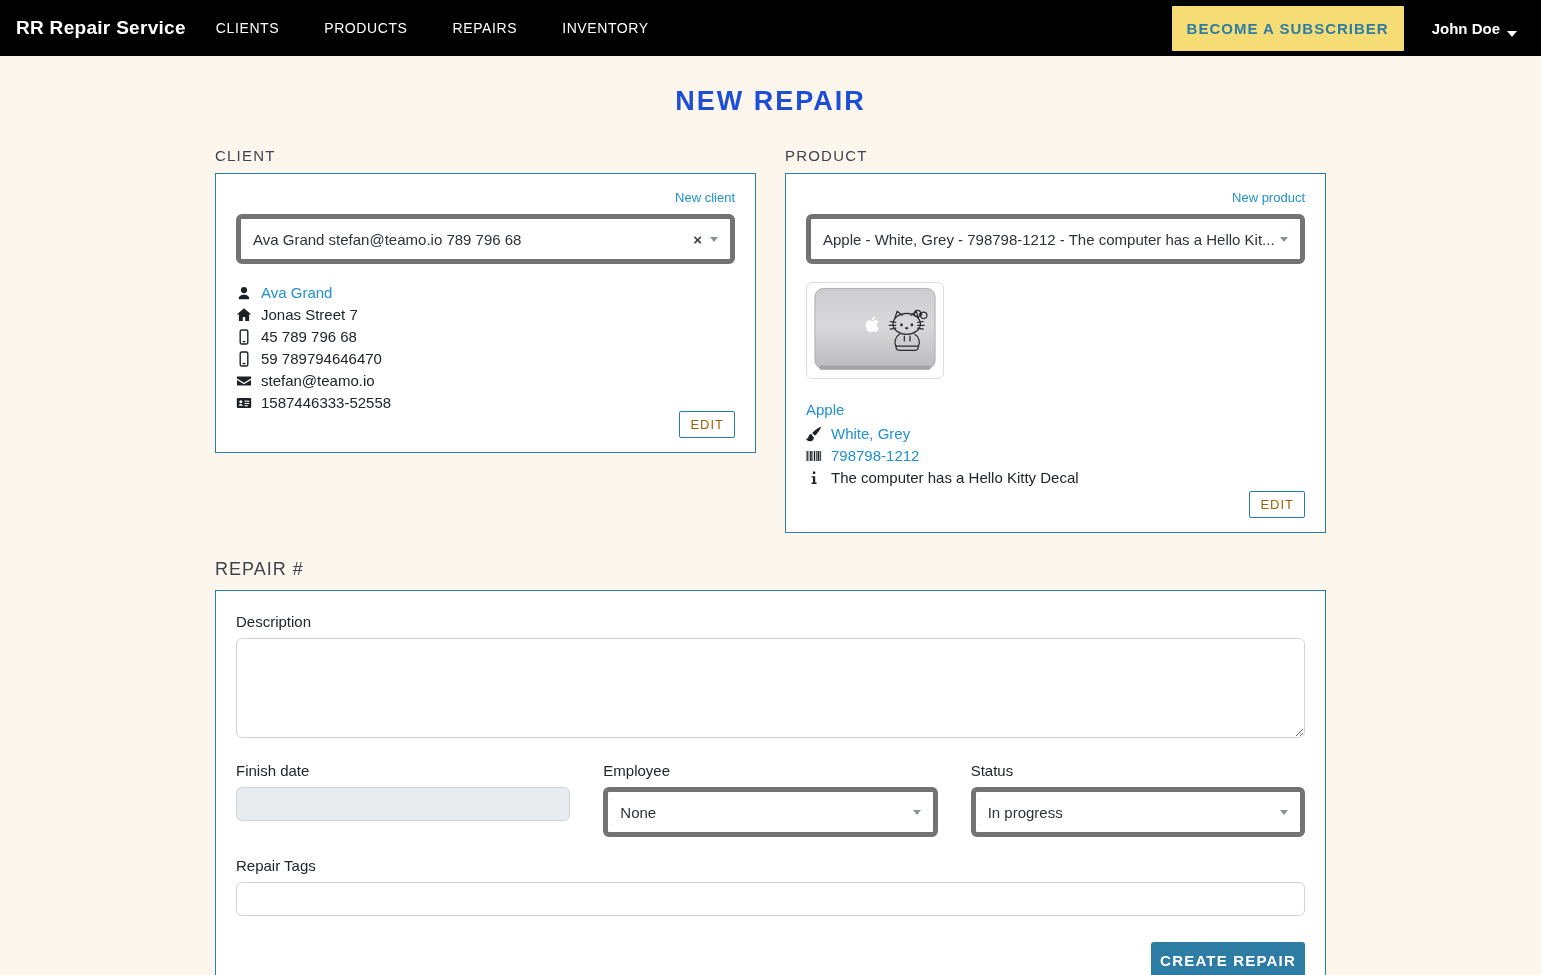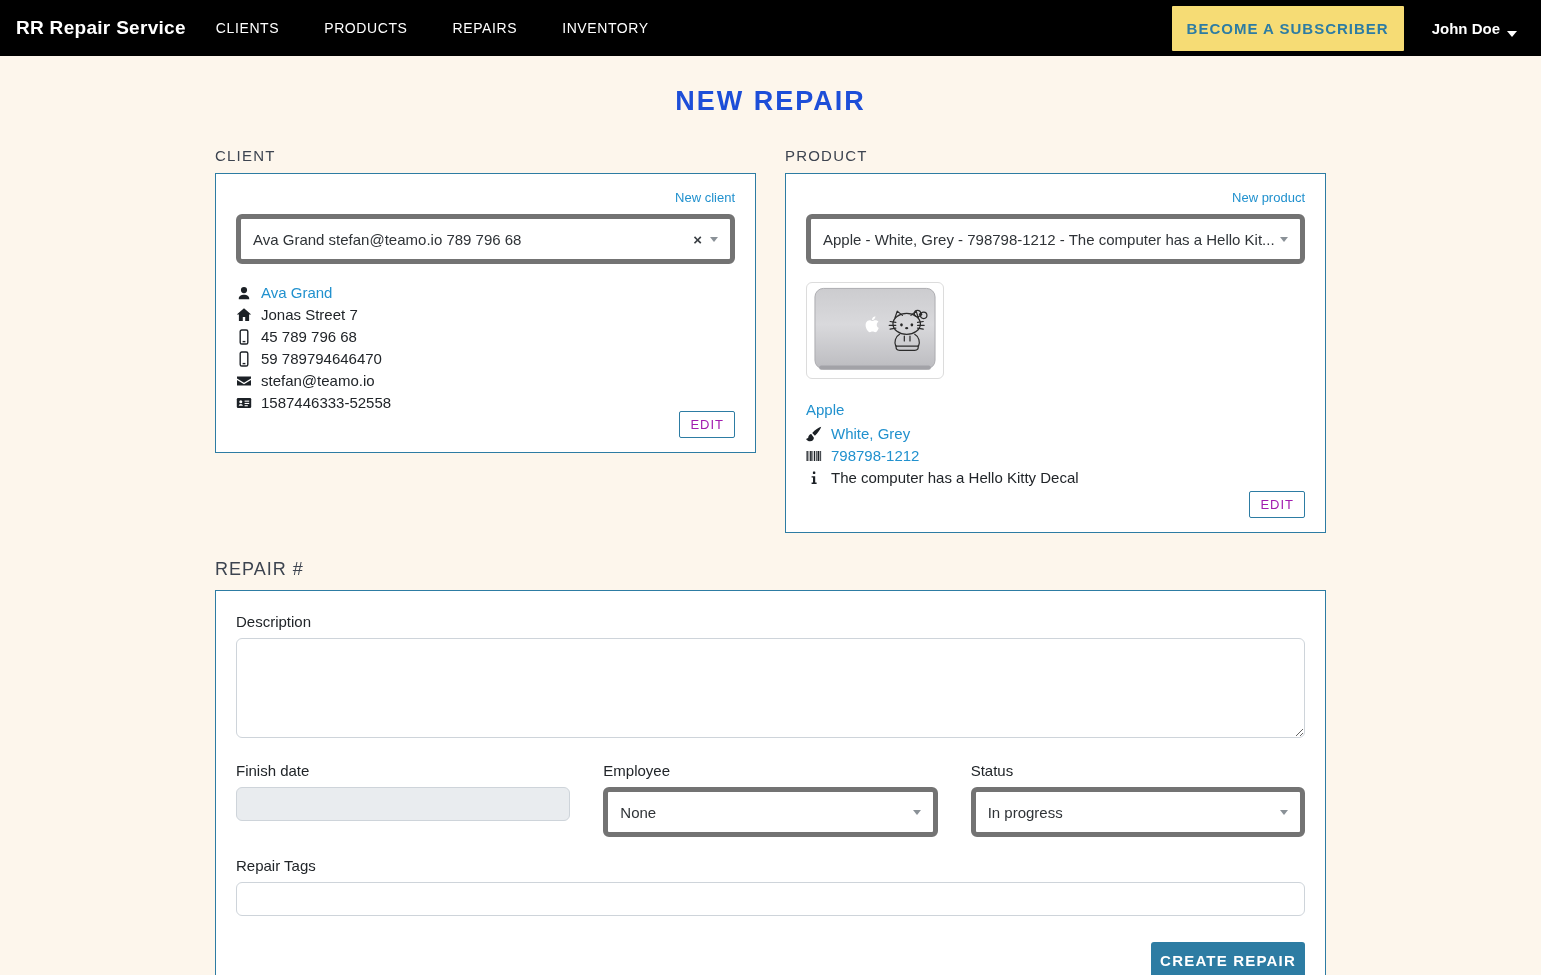--- a/index.html
+++ b/index.html
@@ -58,21 +58,21 @@
   .clear-x { color:#3a3f44; font-weight:bold; font-size:15px; margin-right:8px; cursor:pointer; }
   .caret-down { width:0; height:0; border-left:4.5px solid transparent; border-right:4.5px solid transparent; border-top:5.5px solid #8a9197; margin-top:1px; }
 
   .details { margin-top:20px; display:flex; flex-direction:column; gap:5px; }
   .detail-row { display:flex; align-items:center; gap:9px; font-size:15px; line-height:17px; color:#212529; }
   .detail-row .ic { width:16px; height:16px; flex:0 0 16px; color:#1c2126; display:flex; align-items:center; justify-content:center; }
   .link-blue { color:#2191ce; cursor:pointer; text-decoration:none; }
 
   .edit-btn {
     align-self:flex-end; margin-top:auto; background:#fff; border:1px solid #2d7ca3;
-    color:#a21caf; font-family:inherit; font-size:13px; letter-spacing:1px;
+    color:#a16207; font-family:inherit; font-size:13px; letter-spacing:1px;
     padding:5px 10px; cursor:pointer; border-radius:2px;
   }
 
   .product-photo {
     width:138px; height:97px; border:1px solid #dcdcdc; border-radius:6px;
     background:#fff; padding:4px; margin-bottom:22px; cursor:pointer;
   }
   .product-photo svg { width:100%; height:100%; display:block; }
   .product-name { font-size:15px; margin-bottom:7px; }
 

